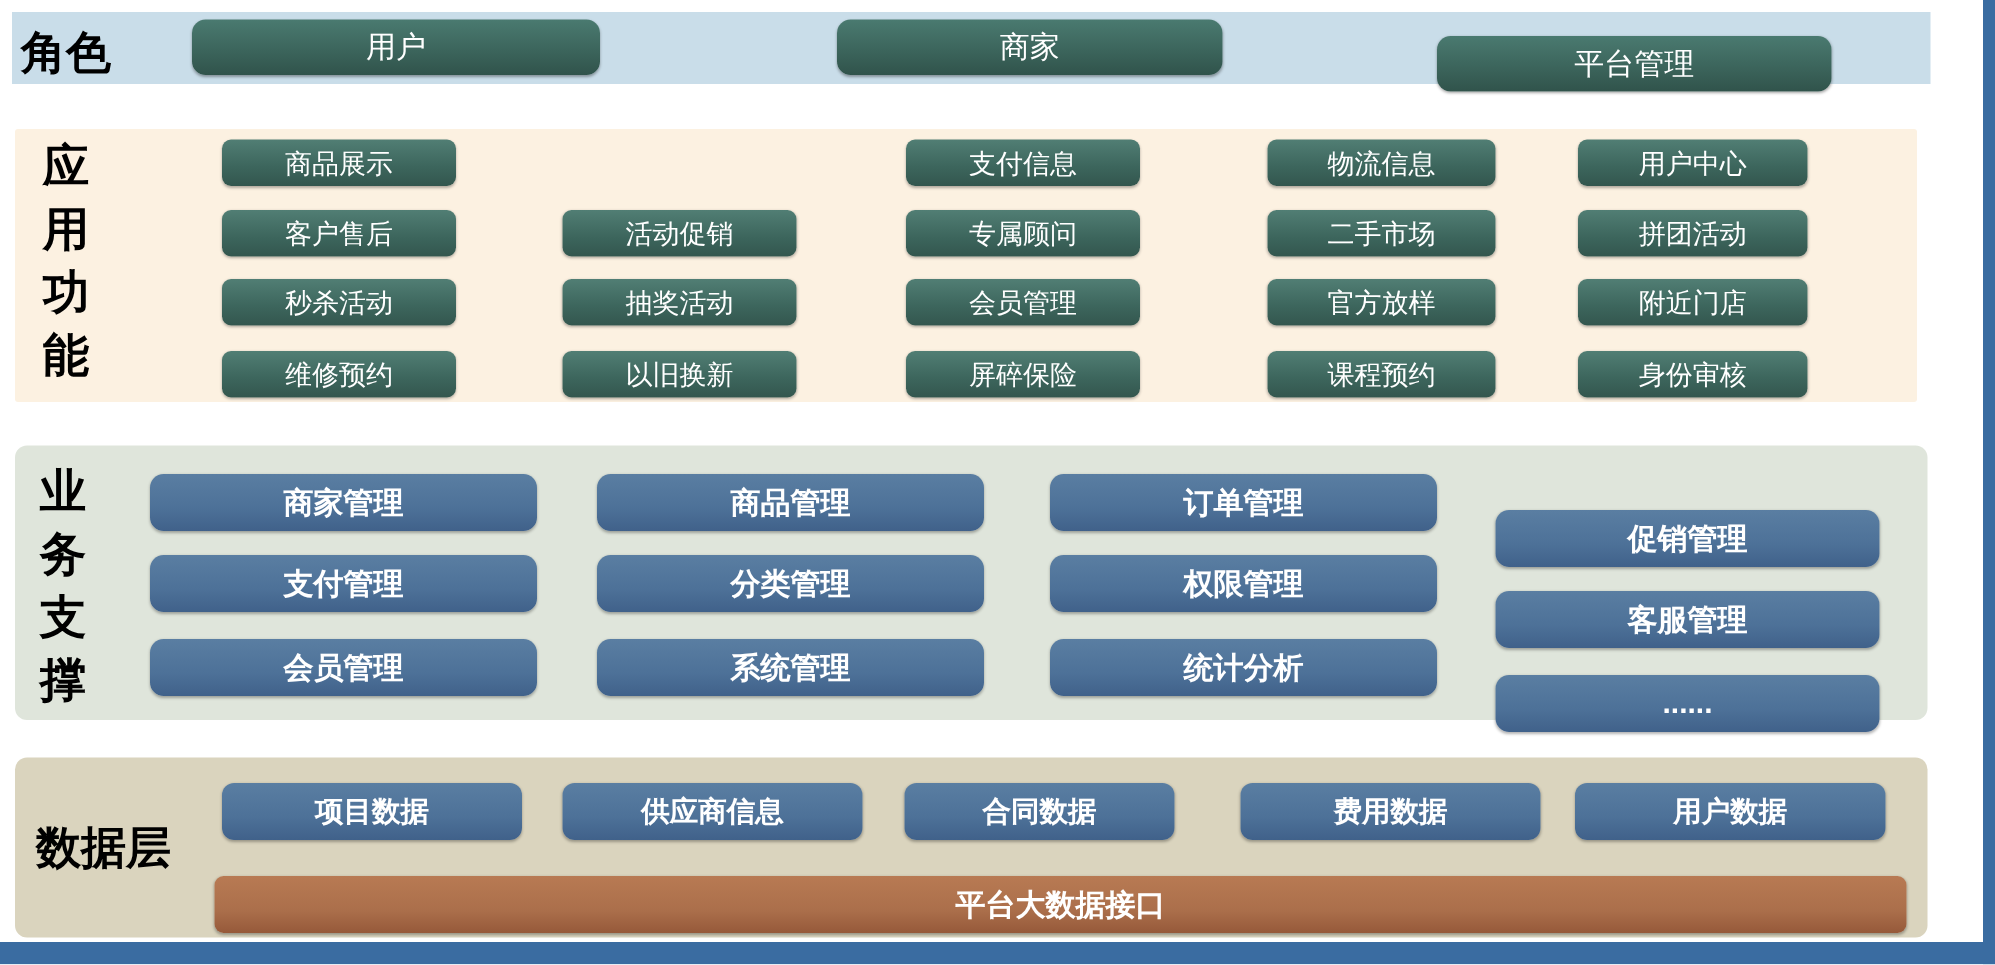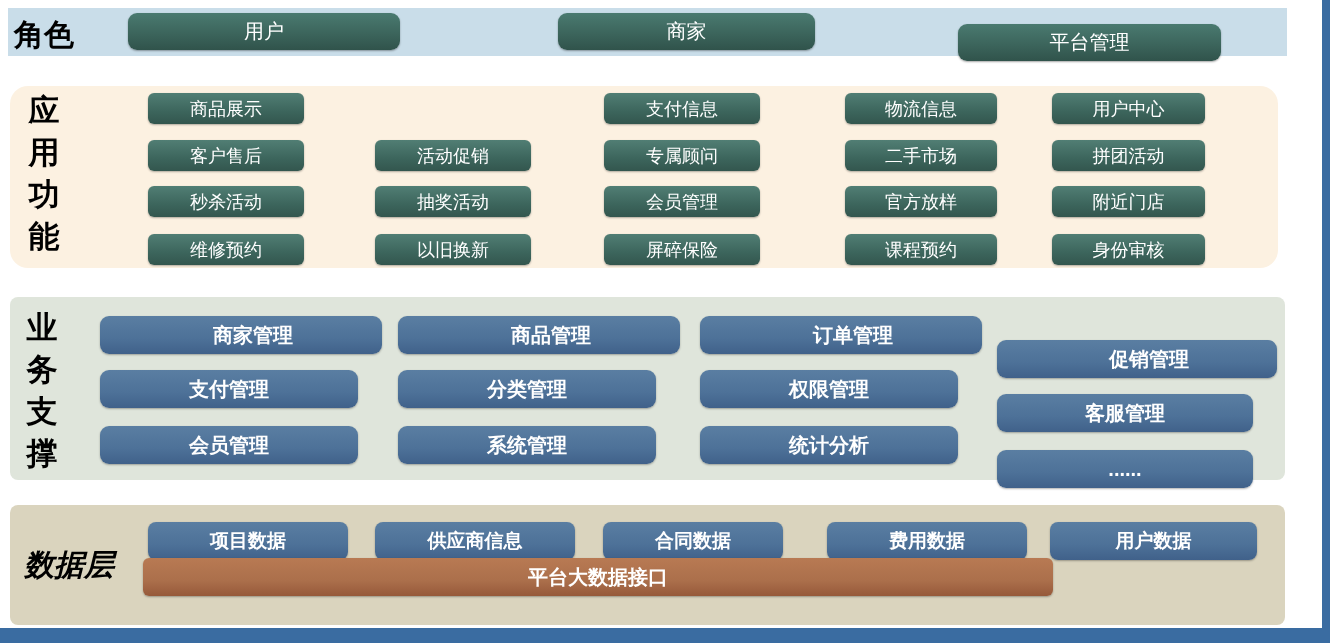--- a/index.html
+++ b/index.html
@@ -22,21 +22,21 @@
   .role-1 { left:120px; width:272px; }
   .role-2 { left:550px; width:257px; }
   .role-3 { left:950px; width:263px;margin-top:11px; }
 
   
   .v-label { position:absolute; width:36px; font-size:31px; font-weight:bold; color:#000;
              line-height:42px; word-break:break-all; text-align:center; }
 
   
   .app-panel { position:absolute; left:10px; top:86px; width:1268px; height:182px;
-               background:var(--app-panel-bg,#fcf1e1); border-radius:18px; }
+               background:var(--app-panel-bg,#fcf1e1); border-radius:2px; }
   .app-label { left:16px; top:4px; }
   .app-btn {
     position:absolute; height:31px; border-radius:6px; color:#fff; font-size:18px;
     display:flex; align-items:center; justify-content:center;
     background:linear-gradient(180deg,#517e74 0%, var(--teal-button,#3c655c) 60%, #33564e 100%);
     box-shadow:0 1px 2px rgba(0,0,0,.3);
   }
   .ac1 { left:138px; width:156px; } .ac2 { left:365px; width:156px; }
   .ac3 { left:594px; width:156px; } .ac4 { left:835px; width:152px; }
   .ac5 { left:1042px; width:153px; }
@@ -47,37 +47,37 @@
                background:var(--biz-panel-bg,#dfe5db); border-radius:8px; }
   .biz-label { left:14px; top:10px; }
   .biz-btn {
     position:absolute; height:38px; border-radius:9px; color:#fff; font-size:20px; font-weight:bold;
     display:flex; align-items:center; justify-content:center;
     background:linear-gradient(180deg,#5a7ea2 0%, var(--blue-button,#4d7198) 60%, #40618a 100%);
     box-shadow:0 1px 2px rgba(0,0,0,.3);
   }
   .bc1 { left:90px;  width:258px; } .bc2 { left:388px; width:258px; }
   .bc3 { left:690px; width:258px; } .bc4 { left:987px; width:256px;margin-top:24px; }
-  .br1 { top:19px;padding-left:24px; } .br2 { top:73px; } .br3 { top:129px; }
+  .br1 { top:19px; } .br2 { top:73px; } .br3 { top:129px; }
 
   
   .data-panel { position:absolute; left:10px; top:505px; width:1275px; height:120px;
                 background:var(--data-panel-bg,#dad4be); border-radius:8px; }
-  .data-label { position:absolute; left:14px; top:40px; font-size:30px; font-weight:bold; color:#000;font-style:italic; }
+  .data-label { position:absolute; left:14px; top:40px; font-size:30px; font-weight:bold; color:#000; }
   .data-btn {
     position:absolute; top:17px; height:38px; border-radius:8px; color:#fff; font-size:19px; font-weight:bold;
     display:flex; align-items:center; justify-content:center;
     background:linear-gradient(180deg,#5a7ea2 0%, var(--blue-button,#4d7198) 60%, #40618a 100%);
     box-shadow:0 1px 2px rgba(0,0,0,.3);
   }
   .dc1 { left:138px; width:200px; } .dc2 { left:365px; width:200px; }
   .dc3 { left:593px; width:180px; } .dc4 { left:817px; width:200px; }
   .dc5 { left:1040px; width:207px; }
   .interface-bar {
-    position:absolute; left:133px; top:53px; width:910px; height:38px; border-radius:6px;
+    position:absolute; left:133px; top:79px; width:1128px; height:38px; border-radius:6px;
     color:#fff; font-size:20px; font-weight:bold;
     display:flex; align-items:center; justify-content:center;
     background:linear-gradient(180deg,#b87a53 0%, var(--brown-bar,#ab6f4b) 60%, #96593a 100%);
     box-shadow:0 1px 2px rgba(0,0,0,.3);
   }
 </style>
 </head>
 <body>
 
 <div class="canvas">

